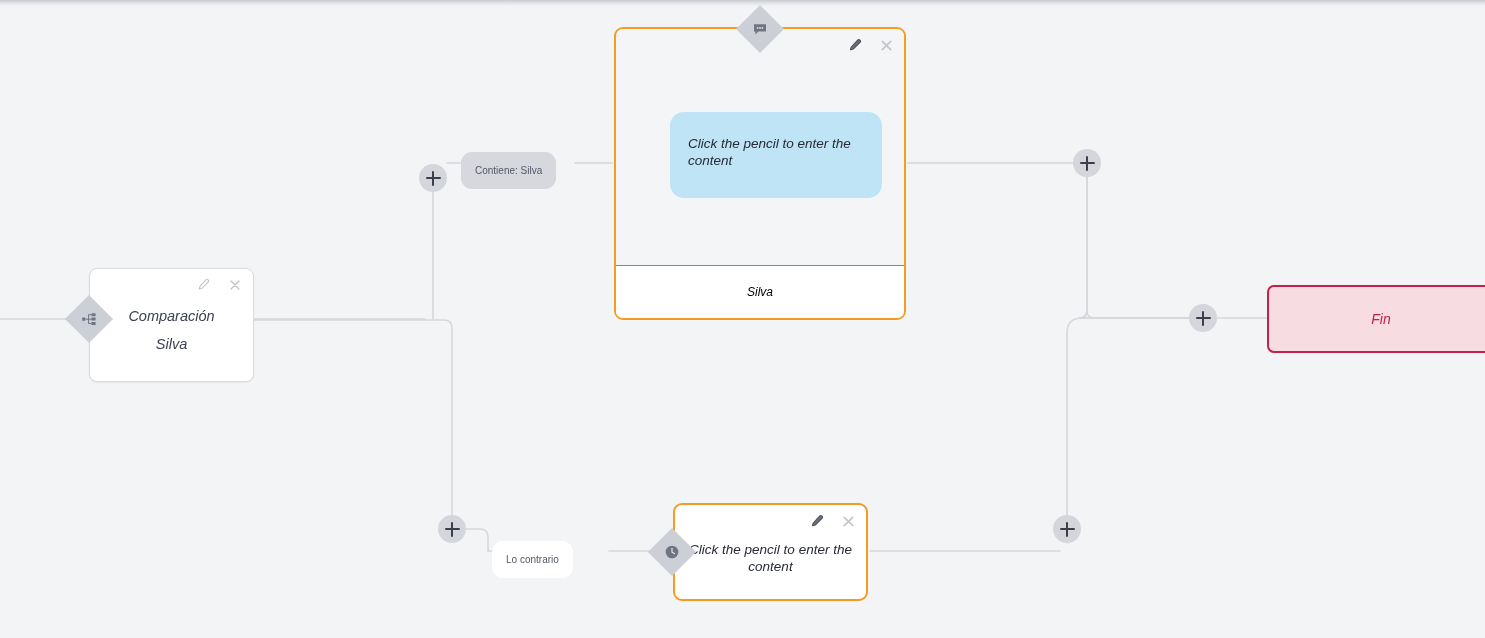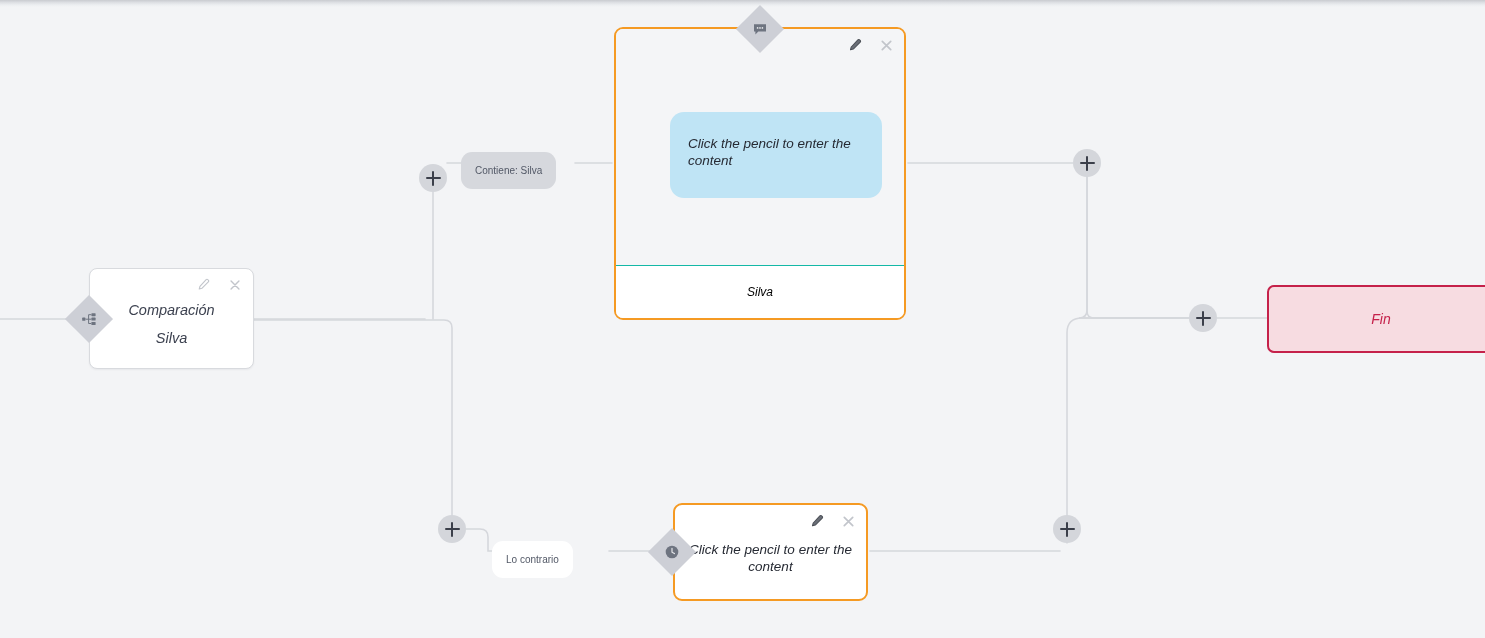--- a/index.html
+++ b/index.html
@@ -44,21 +44,21 @@
   .node {
     position: absolute;
     box-sizing: border-box;
     z-index: 4;
     font-style: italic;
   }
 
   
   #node-comparacion {
     left: 89px; top: 268px;
-    width: 165px; height: 101px;
+    width: 165px; height: 114px;
     background: #ffffff;
     border: 1px solid #d8dade;
     border-radius: 8px;
     box-shadow: 0 1px 2px rgba(30,35,45,0.06);
   }
   #node-comparacion .node-body {
     position: absolute;
     left: 0; top: 0; right: 0; bottom: 0;
     display: flex;
     flex-direction: column;

